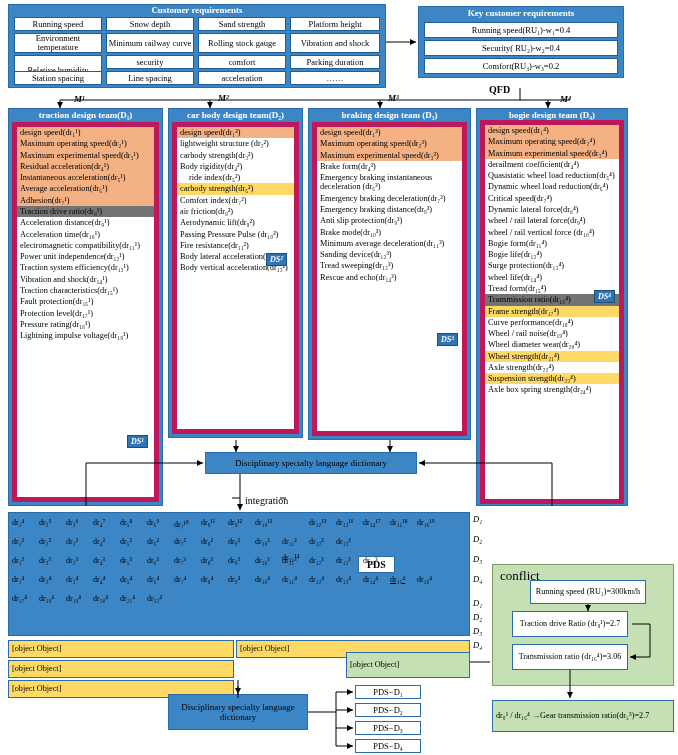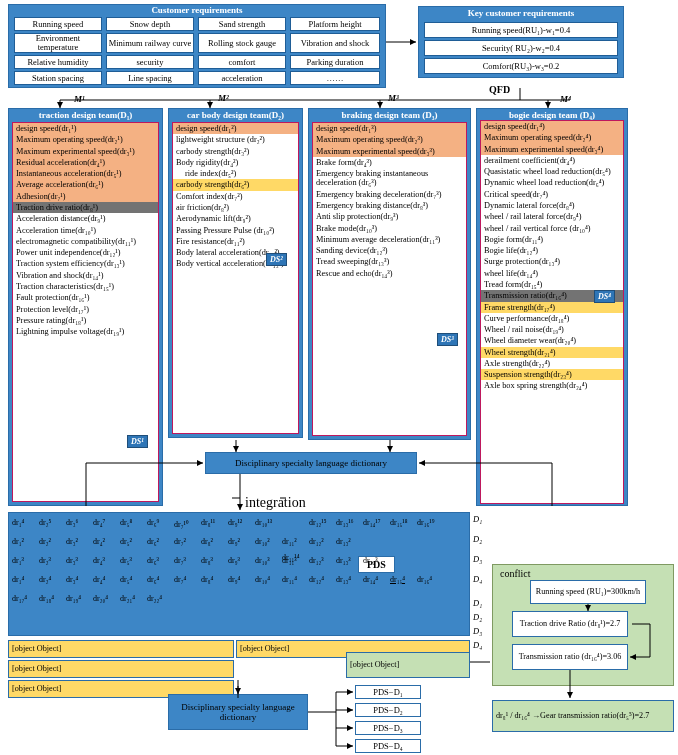--- a/index.html
+++ b/index.html
@@ -9,21 +9,21 @@
     font-family:"Liberation Serif", serif;
     font-size:9px;
     color:#000;
     position:relative;
     overflow:hidden;
   }
   .abs{position:absolute;box-sizing:border-box;}
   .blue-panel{background:#3d86c6;border:1px solid #2a6ca8;}
   .cell{border:1px solid #1f5d96;background:#ffffff;text-align:center;display:flex;align-items:center;justify-content:center;box-sizing:border-box;font-size:8.5px;line-height:1.05;padding:0 1px;}
   .hdr{color:#fff;text-align:center;font-weight:bold;font-size:9px;}
-  .listbox{background:#ffffff;border:1px solid #be185d;box-sizing:border-box;}
+  .listbox{background:#ffffff;border:5px solid #be185d;box-sizing:border-box;}
   .li{box-sizing:border-box;padding:1px 3px;font-size:8.3px;line-height:1.12;}
   .li.orange{background:#f4b183;}
   .li.green{background:#737373;}
   .li.yellow{background:#ffd966;}
   .li.white{background:#ffffff;}
   .dsbadge{position:absolute;background:#2e75b6;color:#fff;font-style:italic;font-weight:bold;font-size:8px;padding:1px 3px;border:1px solid #1f4e79;}
   .mlabel{position:absolute;font-weight:bold;font-style:italic;font-size:9px;}
   .bluebar{background:#3d86c6;border:1px solid #2a6ca8;color:#000;display:flex;align-items:center;justify-content:center;text-align:center;font-size:9px;}
   .pdsgrid{background:#3d86c6;border:1px solid #2a6ca8;}
   .dr{position:absolute;font-size:8px;white-space:nowrap;}
@@ -46,21 +46,21 @@
 <div class="abs cell" style="left:14px;top:17px;width:88px;height:14px;">Running speed</div>
 <div class="abs cell" style="left:106px;top:17px;width:88px;height:14px;">Snow depth</div>
 <div class="abs cell" style="left:198px;top:17px;width:88px;height:14px;">Sand strength</div>
 <div class="abs cell" style="left:290px;top:17px;width:90px;height:14px;">Platform height</div>
 
 <div class="abs cell" style="left:14px;top:33px;width:88px;height:20px;">Environment temperature</div>
 <div class="abs cell" style="left:106px;top:33px;width:88px;height:20px;">Minimum railway curve</div>
 <div class="abs cell" style="left:198px;top:33px;width:88px;height:20px;">Rolling stock gauge</div>
 <div class="abs cell" style="left:290px;top:33px;width:90px;height:20px;">Vibration and shock</div>
 
-<div class="abs cell" style="left:14px;top:55px;width:88px;height:14px;">Relative humidity</div>
+<div class="abs cell" style="left:14px;top:55px;width:88px;height:30px;">Relative humidity</div>
 <div class="abs cell" style="left:106px;top:55px;width:88px;height:14px;">security</div>
 <div class="abs cell" style="left:198px;top:55px;width:88px;height:14px;">comfort</div>
 <div class="abs cell" style="left:290px;top:55px;width:90px;height:14px;">Parking duration</div>
 
 <div class="abs cell" style="left:14px;top:71px;width:88px;height:14px;">Station spacing</div>
 <div class="abs cell" style="left:106px;top:71px;width:88px;height:14px;">Line spacing</div>
 <div class="abs cell" style="left:198px;top:71px;width:88px;height:14px;">acceleration</div>
 <div class="abs cell" style="left:290px;top:71px;width:90px;height:14px;">……</div>
 
 <div class="abs blue-panel" style="left:418px;top:6px;width:206px;height:72px;"></div>
@@ -164,21 +164,21 @@
   <div class="li white">Wheel diameter wear(dr₂₀⁴)</div>
   <div class="li yellow">Wheel strength(dr₂₁⁴)</div>
   <div class="li white">Axle strength(dr₂₂⁴)</div>
   <div class="li yellow">Suspension strength(dr₂₃⁴)</div>
   <div class="li white">Axle box spring strength(dr₂₄⁴)</div>
 </div>
 <div class="dsbadge" style="left:594px;top:290px;">DS⁴</div>
 
 <div class="abs bluebar" style="left:205px;top:452px;width:212px;height:22px;">Disciplinary specialty  language dictionary</div>
 
-<div class="abs" style="left:245px;top:495px;font-size:14px;">integration</div>
+<div class="abs" style="left:245px;top:495px;font-size:10px;">integration</div>
 
 <div class="abs pdsgrid" style="left:8px;top:512px;width:462px;height:124px;"></div>
 <div class="abs pdslabel" style="left:358px;top:556px;">PDS</div>
 
 <div id="pds-rows">
     <div class="dr" style="left: 12px; top: 518px;">dr₁⁴</div>
     <div class="dr" style="left: 39px; top: 518px;">dr₂⁵</div>
     <div class="dr" style="left: 66px; top: 518px;">dr₃⁶</div>
     <div class="dr" style="left: 93px; top: 518px;">dr₄⁷</div>
     <div class="dr" style="left: 120px; top: 518px;">dr₅⁸</div>
@@ -253,21 +253,21 @@
 <div class="rowlbl" style="left:473px;top:626px;">D₃</div>
 <div class="rowlbl" style="left:473px;top:640px;">D₄</div>
 
 <div class="concl yellow" style="left:8px;top:640px;width:226px;height:18px;">[object Object]</div>
 <div class="concl yellow" style="left:236px;top:640px;width:234px;height:18px;">[object Object]</div>
 <div class="concl yellow" style="left:8px;top:660px;width:226px;height:18px;">[object Object]</div>
 <div class="concl green" style="left:346px;top:652px;width:124px;height:26px;">[object Object]</div>
 <div class="concl yellow" style="left:8px;top:680px;width:226px;height:18px;">[object Object]</div>
 
 <div class="conflictbox" style="left:492px;top:564px;width:182px;height:122px;"></div>
-<div class="abs" style="left:500px;top:568px;font-size:10px;">conflict</div>
+<div class="abs" style="left:500px;top:568px;font-size:13px;">conflict</div>
 <div class="cfcell" style="left:530px;top:580px;width:116px;height:24px;">Running speed (RU₁)=300km/h</div>
 <div class="cfcell" style="left:512px;top:611px;width:116px;height:26px;">Traction drive Ratio (dr₈¹)=2.7</div>
 <div class="cfcell" style="left:512px;top:644px;width:116px;height:26px;text-align:right;">Transmission ratio (dr₁₆⁴)=3.06</div>
 <div class="concl green" style="left:492px;top:700px;width:182px;height:32px;">dr₈¹ / dr₁₆⁴ →Gear transmission ratio(dr₅⁵)=2.7</div>
 
 <div class="abs bluebar" style="left:168px;top:694px;width:140px;height:36px;">Disciplinary specialty language dictionary</div>
 <div class="smallbox" style="left:355px;top:685px;width:66px;height:14px;">PDS−D₁</div>
 <div class="smallbox" style="left:355px;top:703px;width:66px;height:14px;">PDS−D₂</div>
 <div class="smallbox" style="left:355px;top:721px;width:66px;height:14px;">PDS−D₃</div>
 <div class="smallbox" style="left:355px;top:739px;width:66px;height:14px;">PDS−D₄</div>

